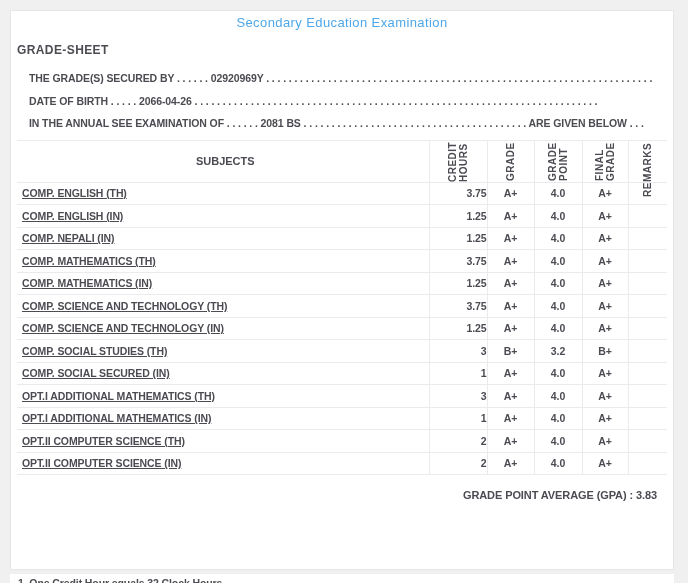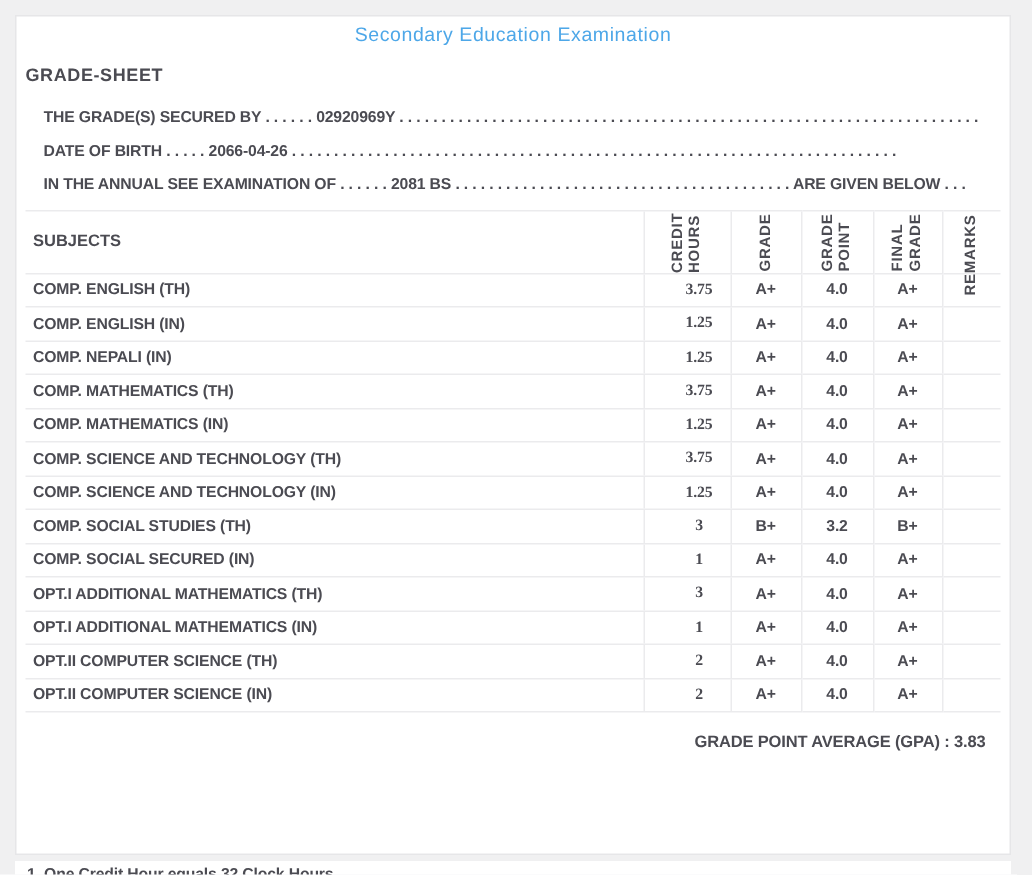--- a/index.html
+++ b/index.html
@@ -36,40 +36,40 @@
   table.grades{
     border-collapse:collapse;table-layout:fixed;width:650px;margin-top:7px;
     font-size:10.5px;font-weight:700;letter-spacing:-0.1px;
   }
   col.c-subj{width:412px;} col.c-credit{width:58px;} col.c-grade{width:47px;}
   col.c-gpoint{width:48px;} col.c-fgrade{width:46px;} col.c-remarks{width:39px;}
   thead th{
     border-top:1px solid var(--rowline);border-bottom:1px solid var(--rowline);
     padding:0;font-weight:700;height:42px;
   }
-  th.subj-h{text-align:left;padding-left:5px;font-size:11px;letter-spacing:0;vertical-align:middle;}
+  th.subj-h{text-align:center;padding-left:5px;font-size:11px;letter-spacing:0;vertical-align:middle;}
   th.val-h{border-left:1px solid var(--rowline);}
   .hwrap{position:relative;height:40px;overflow:visible;}
   .rot{
     position:absolute;left:50%;transform:translateX(-50%) rotate(180deg);
     writing-mode:vertical-rl;font-size:10px;line-height:11.5px;
     letter-spacing:.5px;text-align:left;white-space:normal;
   }
   .rot-credit{height:42px;top:-1px;}
   .rot-grade{height:40px;top:0;}
   .rot-gpoint{height:40px;top:0;}
   .rot-fgrade{height:40px;top:0;}
   .rot-remarks{height:56px;top:0;}
   tbody td{
     height:22.5px;border-bottom:1px solid var(--rowline);padding:0;
     vertical-align:middle;
   }
-  td.subj{text-align:left;padding-left:5px;}
+  td.subj{text-align:left;padding-left:5px;text-decoration:underline;}
   td.val{border-left:1px solid var(--rowline);text-align:center;}
-  td.credit{text-align:center;padding-left:16px;font-family:Liberation Serif, serif;}
+  td.credit{text-align:right;padding-left:16px;}
   .gpa-line{
     height:40px;line-height:40px;text-align:right;padding-right:10px;
     font-size:11px;font-weight:700;letter-spacing:-0.1px;white-space:nowrap;
   }
   .footnote{
     position:absolute;left:10px;top:574px;width:664px;height:30px;
     background:var(--card_bg);padding:3px 8px 0 8px;
     font-size:10.5px;font-weight:700;letter-spacing:-0.1px;
   }
 </style>

